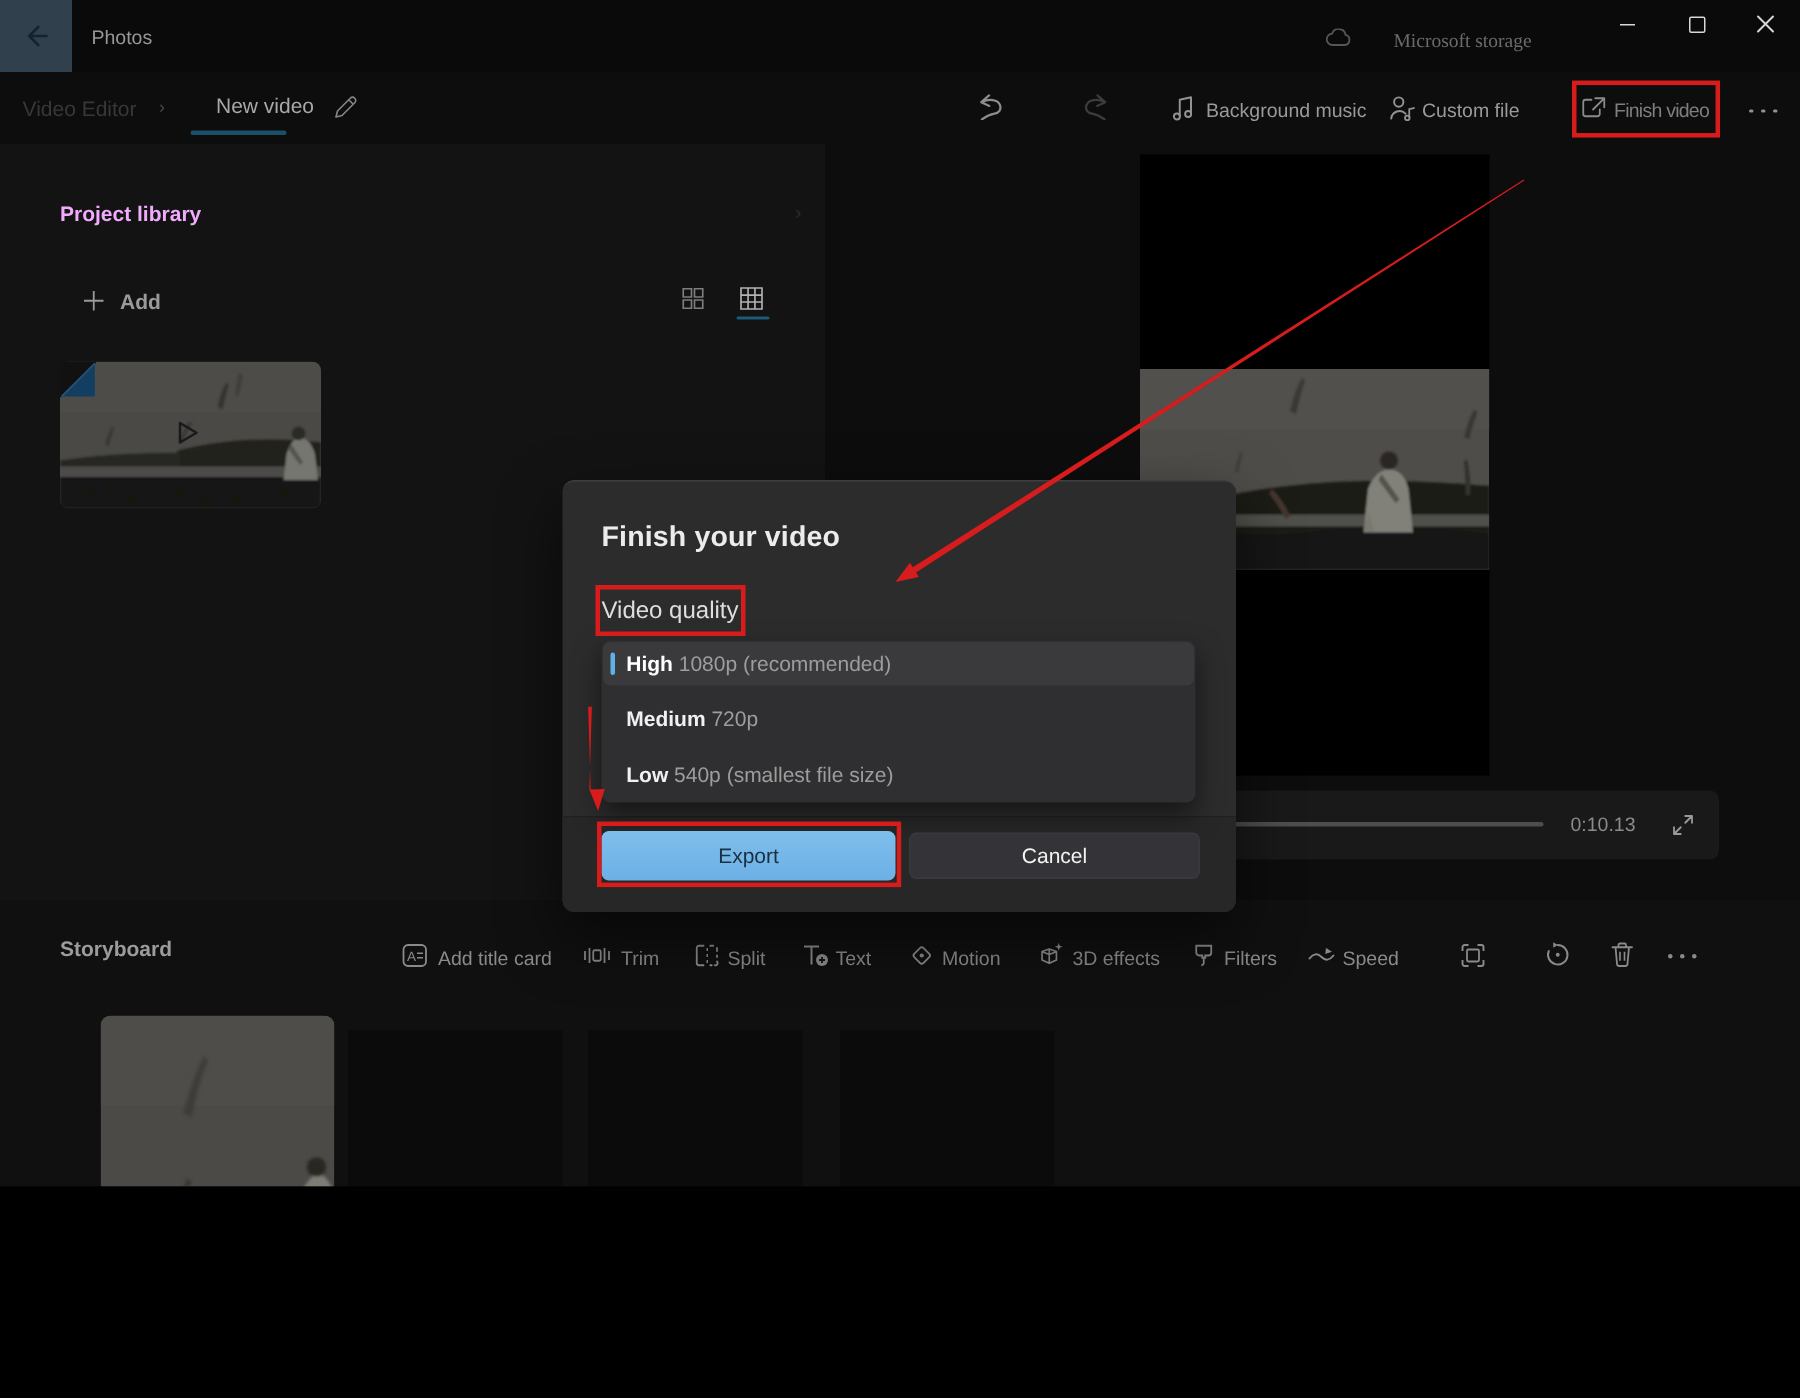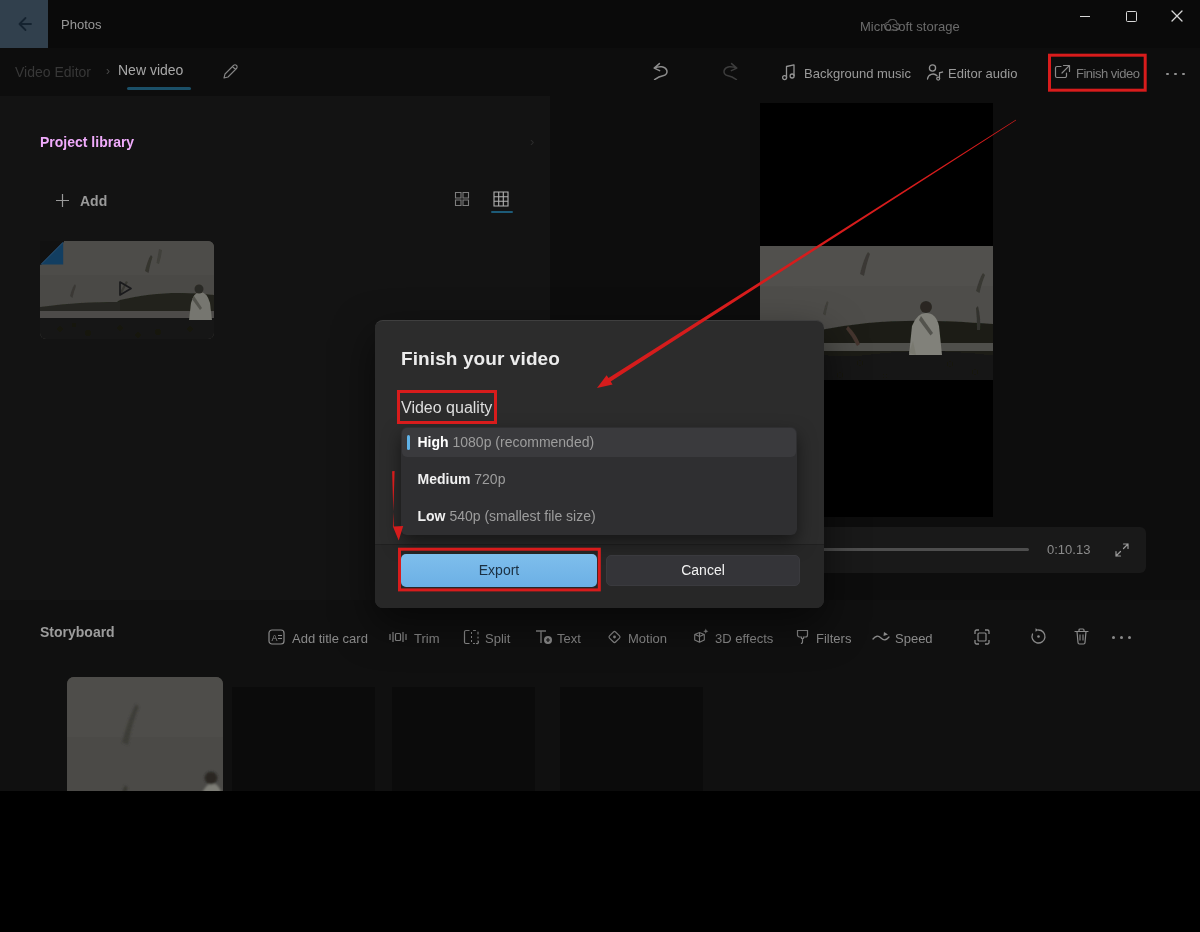--- a/index.html
+++ b/index.html
@@ -20,31 +20,31 @@
 
   <div class="abs" style="left:0;top:0;width:48px;height:48px;background:#31404d;"></div>
   <svg class="abs" style="left:14px;top:14px;" width="20" height="20" viewBox="0 0 20 20">
     <path d="M11.5 4 5.5 10 l6 6 M5.8 10 H17" stroke="#152330" stroke-width="1.8" fill="none" stroke-linecap="round" stroke-linejoin="round"></path>
   </svg>
   <div class="txt" style="left:61px;top:17px;font-size:13px;color:#989898;">Photos</div>
 
   <svg class="abs" style="left:884px;top:19px;" width="17" height="12" viewBox="0 0 17 12">
     <path d="M4.5 11 a3.8 3.8 0 0 1 -.4 -7.6 a4.6 4.6 0 0 1 8.9 .9 a3.4 3.4 0 0 1 -.6 6.7 z" fill="none" stroke="#565656" stroke-width="1.2"></path>
   </svg>
-  <div class="txt" style="left:860px;top:19px;font-size:13px;color:#6b6b6b;">Microsoft storage</div>
+  <div class="txt" style="left:929px;top:19px;font-size:13px;color:#6b6b6b;font-family:Liberation Serif, serif;">Microsoft storage</div>
 
   <div class="abs" style="left:1080px;top:16px;width:10px;height:1px;background:#d8d8d8;"></div>
   <div class="abs" style="left:1126px;top:11px;width:9px;height:9px;border:1.4px solid #d8d8d8;border-radius:1.5px;"></div>
   <svg class="abs" style="left:1171px;top:10px;" width="12" height="12" viewBox="0 0 12 12">
     <path d="M1 1 L11 11 M11 1 L1 11" stroke="#d8d8d8" stroke-width="1.3" stroke-linecap="round"></path>
   </svg>
 
   <div class="txt" style="left:15px;top:64px;font-size:14px;color:#383838;">Video Editor</div>
   <div class="txt" style="left:106px;top:64px;font-size:12px;color:#4a4a4a;">›</div>
-  <div class="txt" style="left:118px;top:62px;font-size:14px;color:#a8a8a8;">New video</div>
+  <div class="txt" style="left:144px;top:62px;font-size:14px;color:#a8a8a8;">New video</div>
   <div class="abs" style="left:127px;top:87px;width:64px;height:2.5px;background:#1b5068;border-radius:2px;"></div>
   <svg class="abs" style="left:222px;top:64px;" width="16" height="16" viewBox="0 0 16 16">
     <path d="M2 14 l1-4 L11.5 1.5 a1.6 1.6 0 0 1 3 3 L6 13 z M10.5 2.5 l3 3" stroke="#858585" stroke-width="1.1" fill="none" stroke-linejoin="round"></path>
   </svg>
 
   <svg class="abs" style="left:652px;top:62px;" width="18" height="18" viewBox="0 0 18 18">
     <path d="M7.4 1.6 L2.2 6.1 L7.6 8.6 M2.4 6.1 C7.5 3.6 13.2 4.4 14.6 7.9 C15.8 11 13.8 13.4 11 13.8 C8.6 14.2 5.4 15.6 2.6 17.6" stroke="#8c8c8c" stroke-width="1.5" fill="none" stroke-linecap="round" stroke-linejoin="round"></path>
   </svg>
   <svg class="abs" style="left:721px;top:62px;" width="18" height="18" viewBox="0 0 18 18">
     <path d="M10.6 1.6 L15.8 6.1 L10.4 8.6 M15.6 6.1 C10.5 3.6 4.8 4.4 3.4 7.9 C2.2 11 4.2 13.4 7 13.8 C9.4 14.2 12.6 15.6 15.4 17.6" stroke="#3c3c3c" stroke-width="1.5" fill="none" stroke-linecap="round" stroke-linejoin="round"></path>
@@ -56,21 +56,21 @@
     <circle cx="11.1" cy="13" r="2" fill="none" stroke="#939393" stroke-width="1.3"></circle>
   </svg>
   <div class="txt" style="left:804px;top:66px;font-size:13px;color:#9a9a9a;">Background music</div>
 
   <svg class="abs" style="left:926px;top:63px;" width="19" height="18" viewBox="0 0 19 18">
     <circle cx="6.5" cy="5" r="3.1" fill="none" stroke="#939393" stroke-width="1.3"></circle>
     <path d="M1.5 16 a5.5 5.5 0 0 1 9.5 -3.2" stroke="#939393" stroke-width="1.3" fill="none" stroke-linecap="round"></path>
     <path d="M13.5 15.5 V9.8 l3.6-.9" stroke="#939393" stroke-width="1.2" fill="none"></path>
     <circle cx="12.2" cy="15.6" r="1.5" fill="none" stroke="#939393" stroke-width="1.2"></circle>
   </svg>
-  <div class="txt" style="left:948px;top:66px;font-size:13px;color:#9a9a9a;">Editor audio</div>
+  <div class="txt" style="left:948px;top:66px;font-size:13px;color:#9a9a9a;">Custom file</div>
 
   <svg class="abs" style="left:1054px;top:64px;" width="17" height="16" viewBox="0 0 17 16">
     <path d="M7 2.5 H3 a1.5 1.5 0 0 0 -1.5 1.5 v8 a1.5 1.5 0 0 0 1.5 1.5 h8 a1.5 1.5 0 0 0 1.5 -1.5 V9" stroke="#8a8a8a" stroke-width="1.2" fill="none" stroke-linecap="round"></path>
     <path d="M9.5 1.5 h6 v6 M15.3 1.7 L8 9" stroke="#8a8a8a" stroke-width="1.2" fill="none" stroke-linecap="round" stroke-linejoin="round"></path>
   </svg>
   <div class="txt" style="left:1076px;top:66px;font-size:13px;color:#7e7e7e;letter-spacing:-0.5px;">Finish video</div>
 
   <div class="abs" style="left:1166px;top:72.5px;width:2.6px;height:2.6px;border-radius:50%;background:#929292;"></div>
   <div class="abs" style="left:1174px;top:72.5px;width:2.6px;height:2.6px;border-radius:50%;background:#929292;"></div>
   <div class="abs" style="left:1182px;top:72.5px;width:2.6px;height:2.6px;border-radius:50%;background:#929292;"></div>

